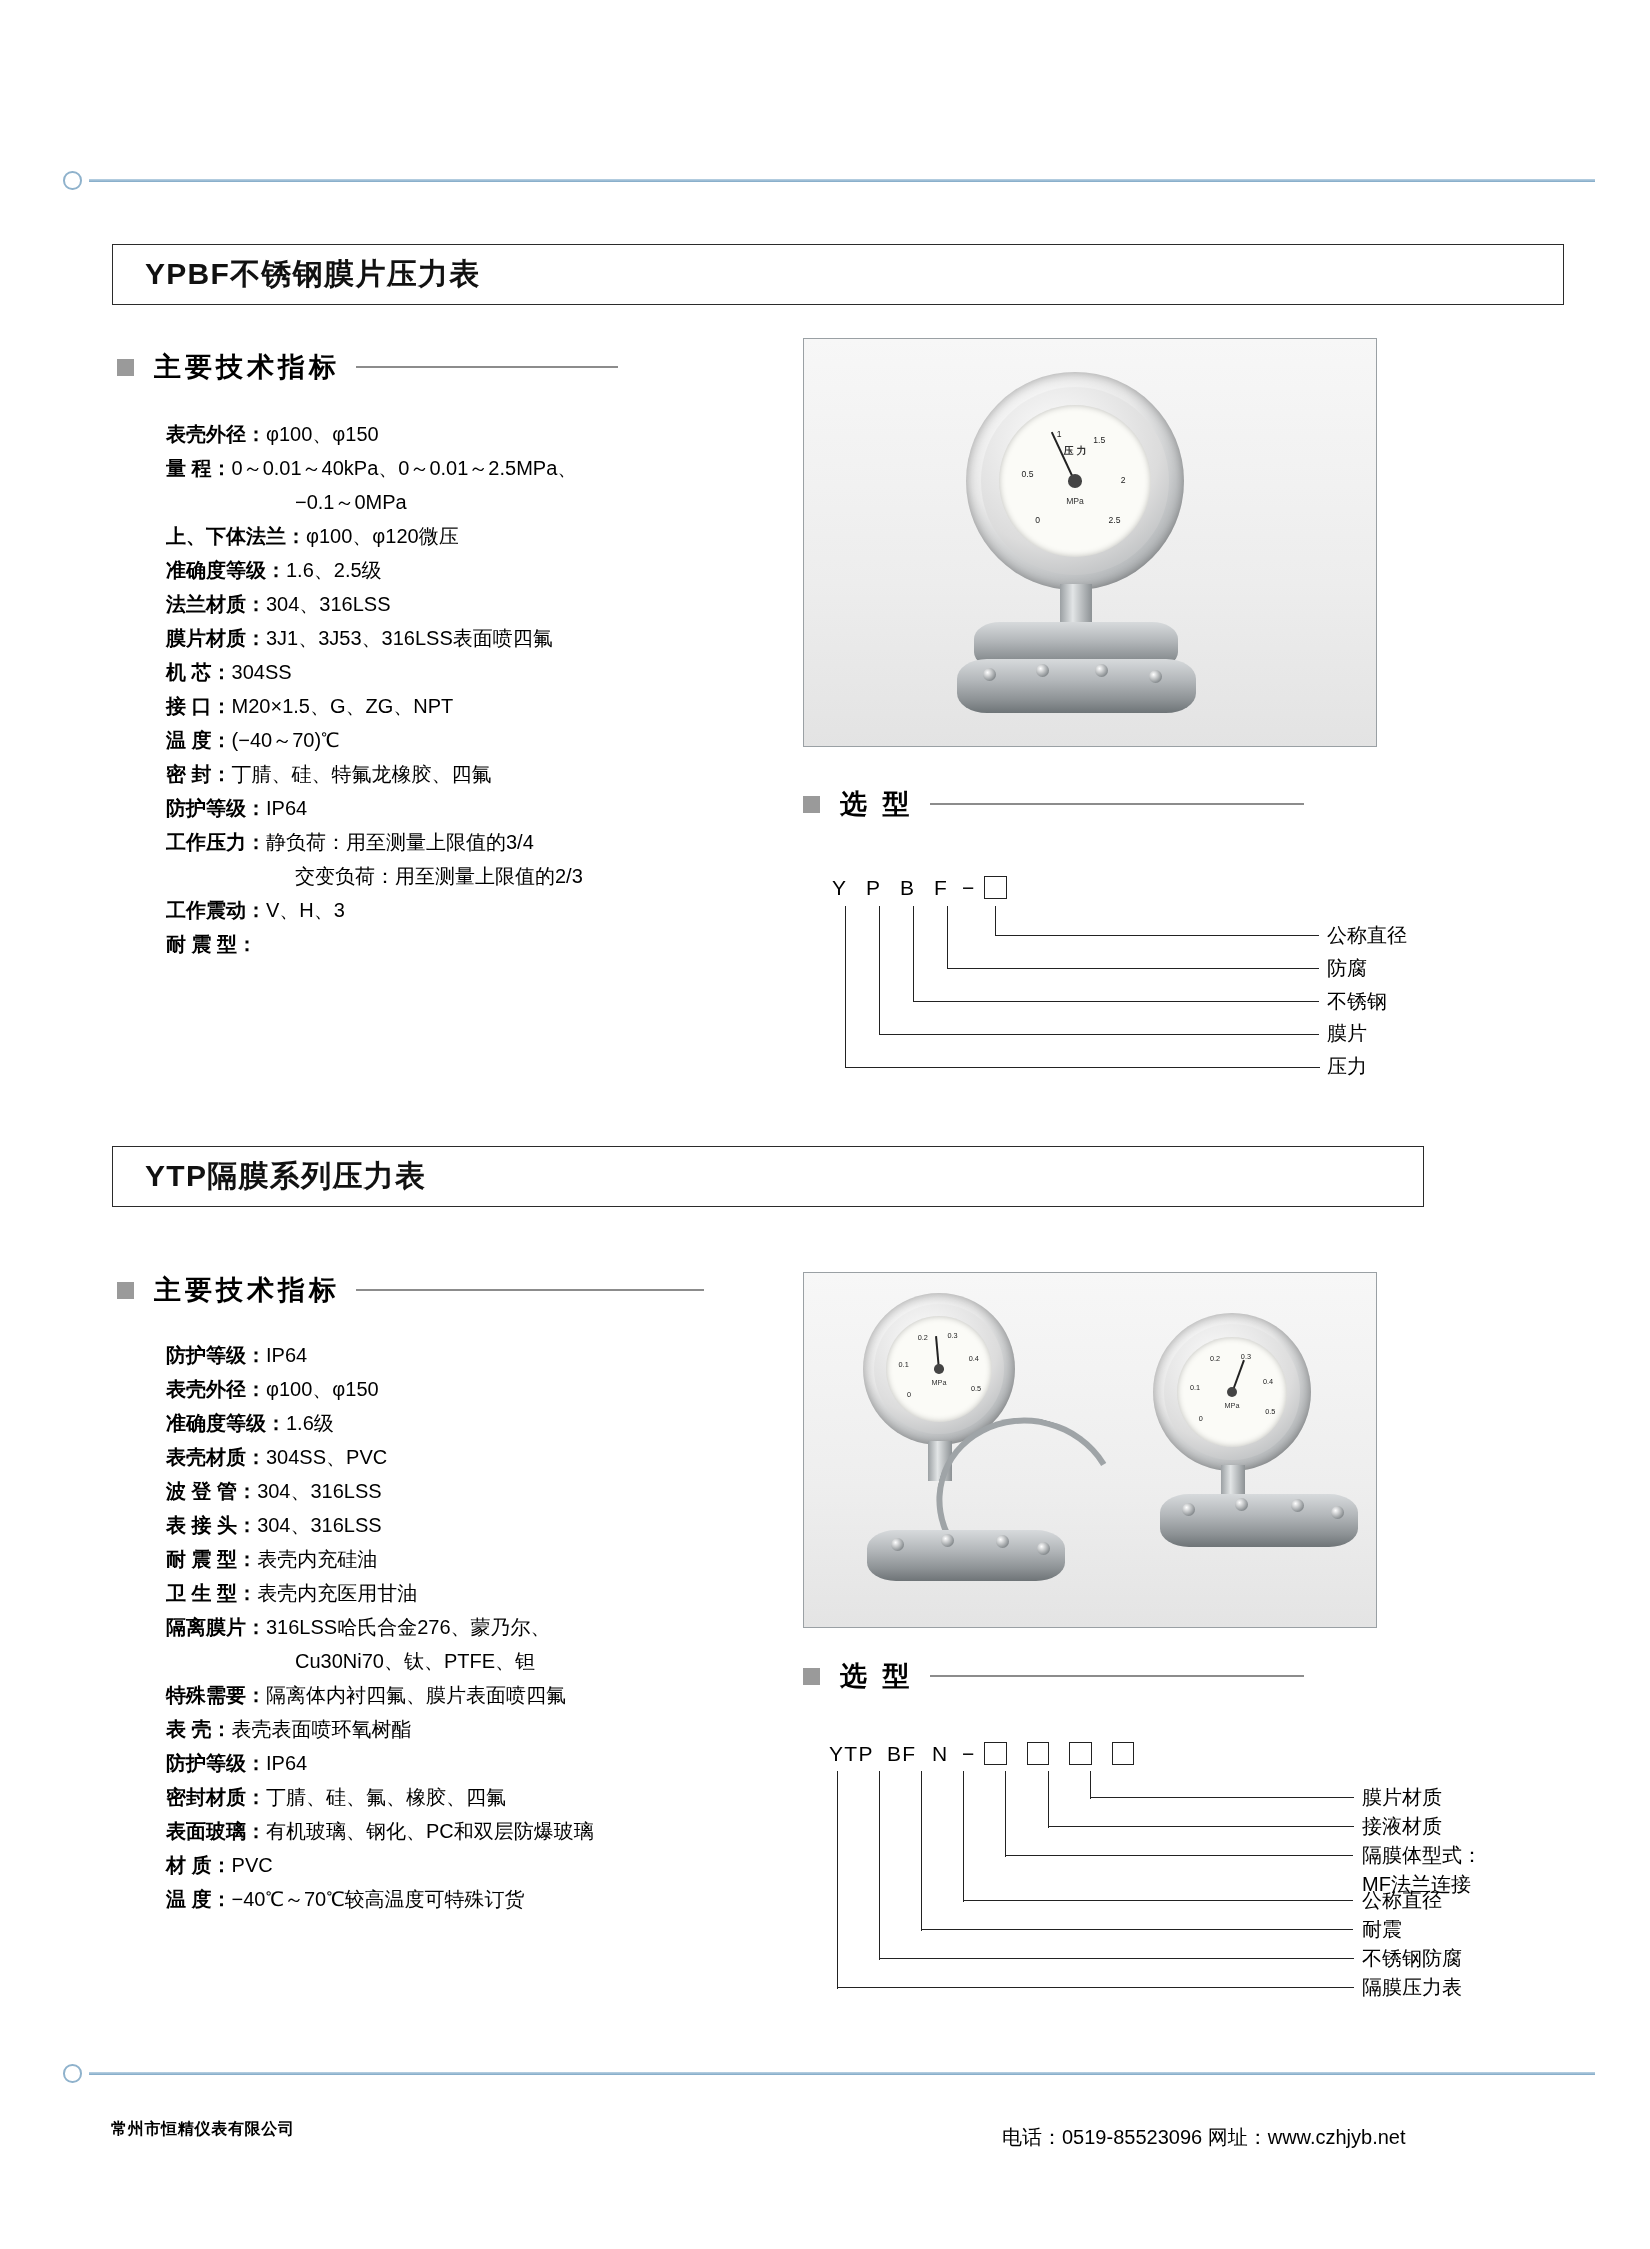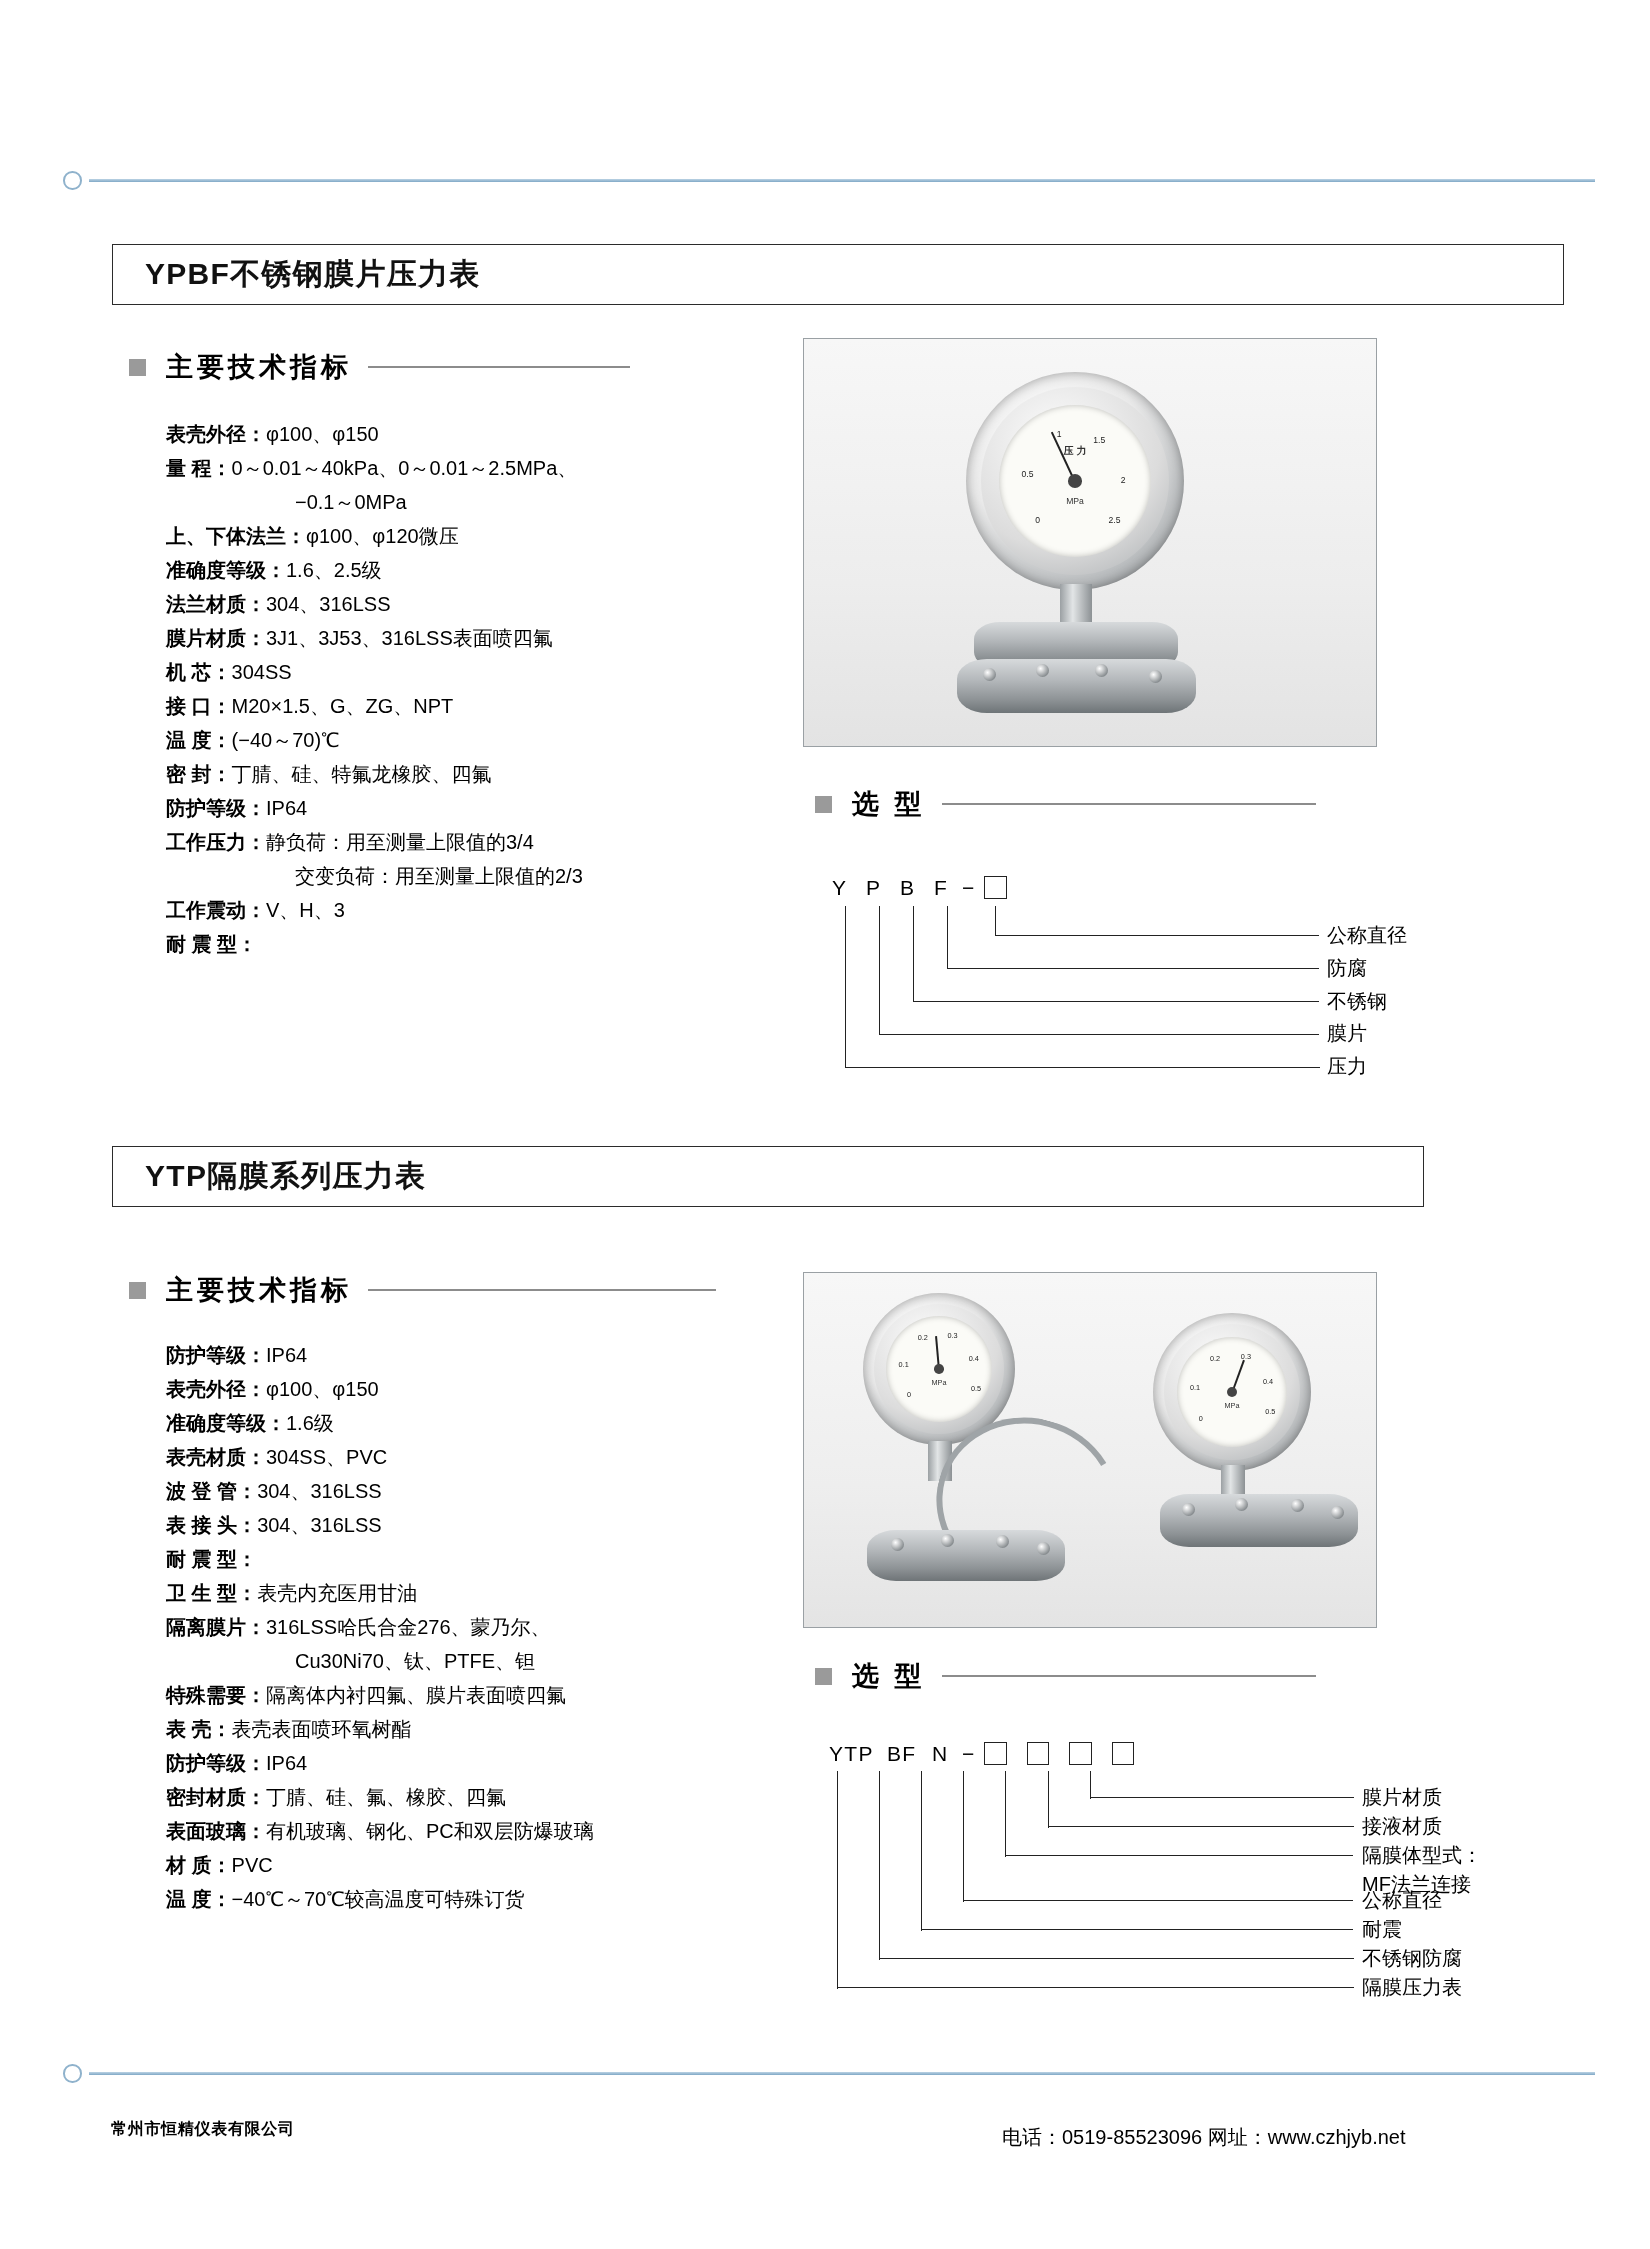--- a/index.html
+++ b/index.html
@@ -81,21 +81,20 @@
     font-weight: bold;
     letter-spacing: 1.3px;
     color: #111;
   }
 
   
   .subhead {
     position: absolute;
     display: flex;
     align-items: center;
-    margin-left: 12px;
   }
   .subhead .sq {
     width: 17px; height: 17px;
     background: #9a9a9a;
     margin-right: 20px;
     flex: 0 0 auto;
   }
   .subhead .txt {
     font-size: 27px;
     font-weight: bold;
@@ -444,20 +443,21 @@
     <div class="row">
         <span class="lbl">波 登 管：</span>
         <span class="val">304、316LSS</span>
       </div>
     <div class="row">
         <span class="lbl">表 接 头：</span>
         <span class="val">304、316LSS</span>
       </div>
     <div class="row">
         <span class="lbl">耐 震 型：</span>
+        <span class="val">表壳内充硅油</span>
       </div>
     <div class="row">
         <span class="lbl">卫 生 型：</span>
         <span class="val">表壳内充医用甘油</span>
       </div>
     <div class="row">
         <span class="lbl">隔离膜片：</span>
         <span class="val">316LSS哈氏合金276、蒙乃尔、</span>
       </div>
     <div class="row" style="padding-left:129px;">

